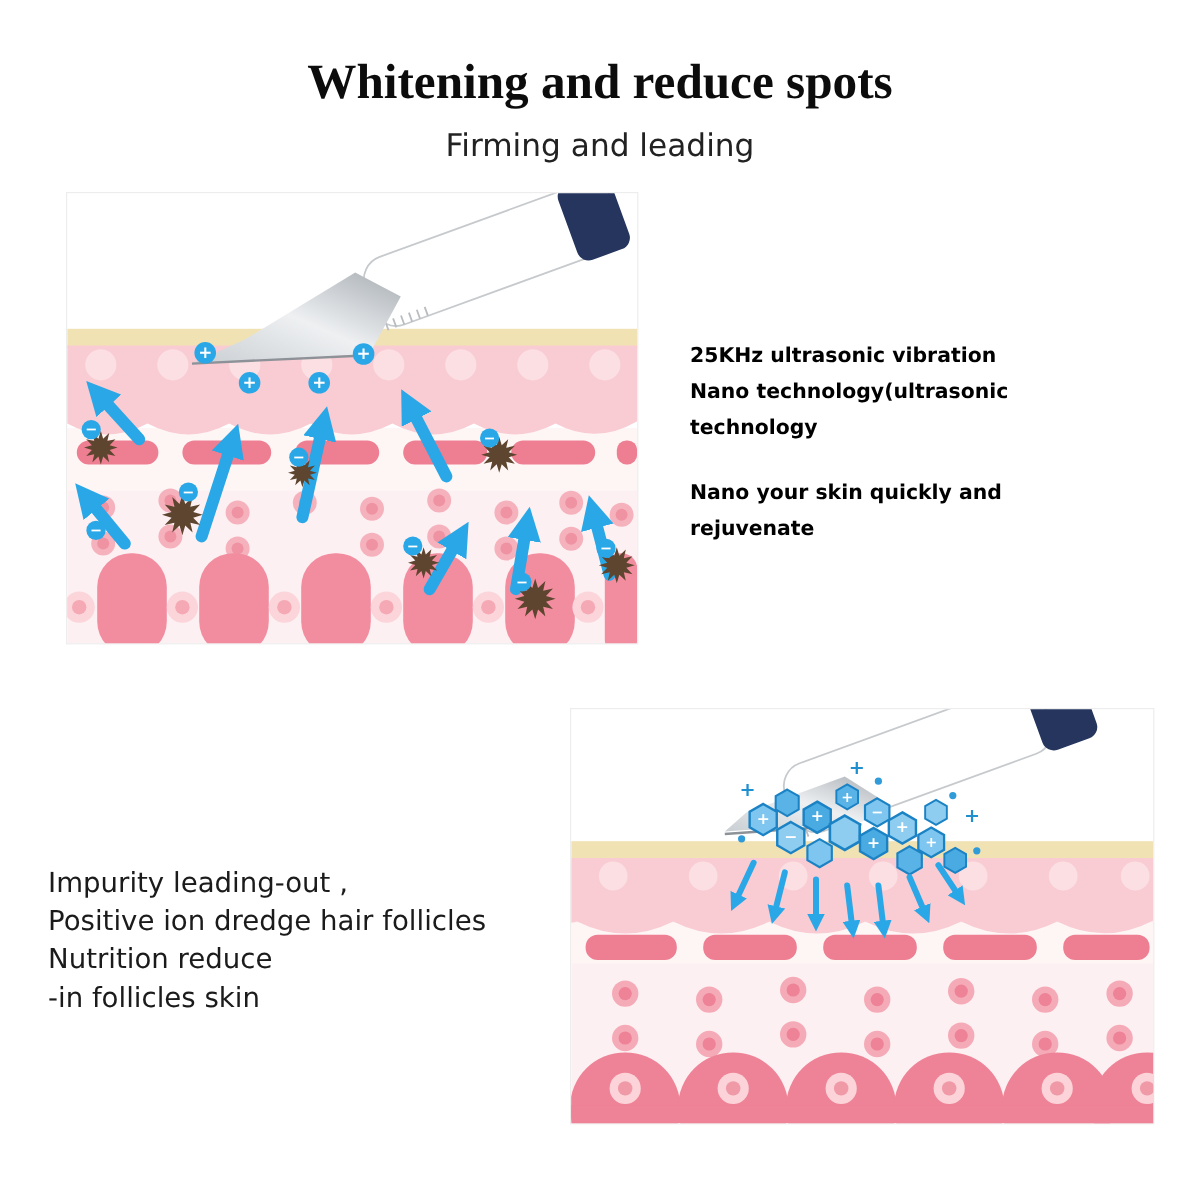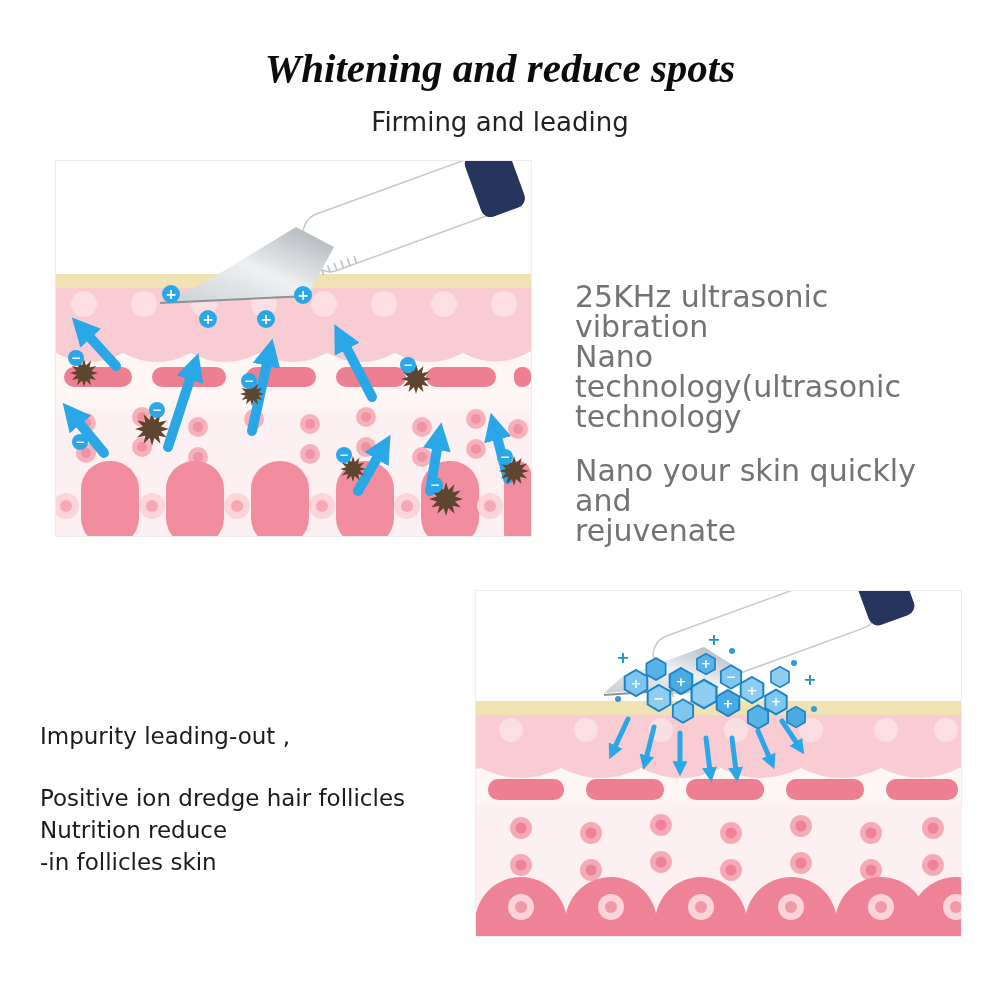--- a/index.html
+++ b/index.html
@@ -1,31 +1,31 @@
 <!DOCTYPE html>
 <html><head>
 <meta charset="utf-8">
 <style>
   html,body{margin:0;padding:0;background:#fff;}
   .canvas{position:relative;width:1000px;height:1000px;background:#fff;overflow:hidden;
           font-family:"DejaVu Sans",sans-serif;}
   .title{position:absolute;top:44px;left:0;width:1000px;text-align:center;
-         font-family:"Liberation Serif",serif;font-style:italic;font-weight:bold;
+         font-family:"Liberation Serif",serif;font-weight:bold;
          font-size:41px;color:#0c0c0c;}
   .subtitle{position:absolute;top:107px;left:0;width:1000px;text-align:center;
             font-size:26px;color:#222;}
   .illus{position:absolute;background:#fff;border:1px solid #ededed;box-sizing:content-box;}
   .illus-top{left:55px;top:160px;width:475px;height:375px;}
   .illus-bottom{left:475px;top:590px;width:485px;height:345px;}
   .feature{position:absolute;left:575px;top:282px;width:360px;
-           font-size:30px;line-height:30px;color:#737373;}
+           font-size:17px;line-height:30px;color:#000000;font-weight:bold;}
   .feature .p2{margin-top:24px;}
   .benefits{position:absolute;left:40px;top:720px;width:400px;
             font-size:23px;line-height:32px;color:#1b1b1b;}
-  .benefits .p2{margin-top:30px;}
+  .benefits .p2{}
   svg{display:block;}
   svg text{font-family:"DejaVu Sans",sans-serif;font-weight:bold;}
 </style>
 </head>
 <body>
 
 <div class="canvas">
 
   <div class="title">Whitening and reduce spots</div>
   <div class="subtitle">Firming and leading</div>

